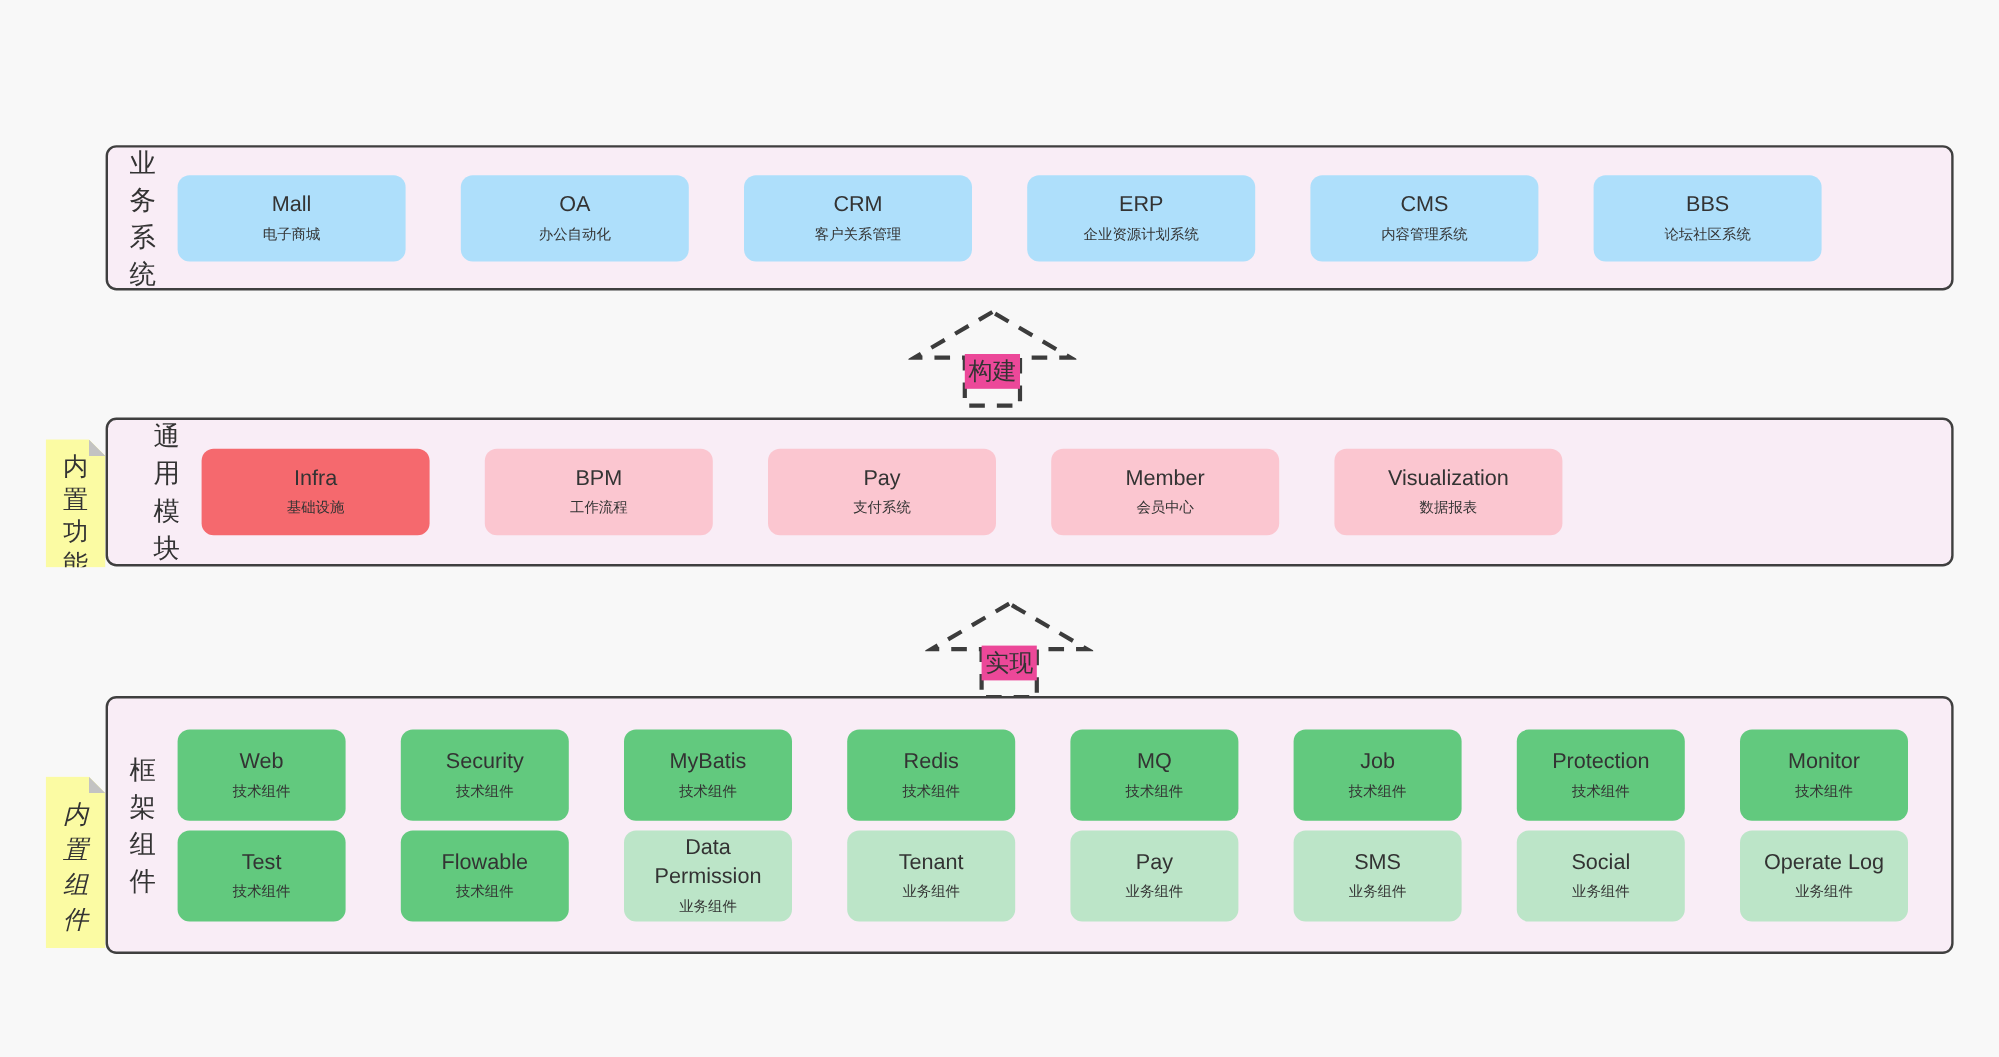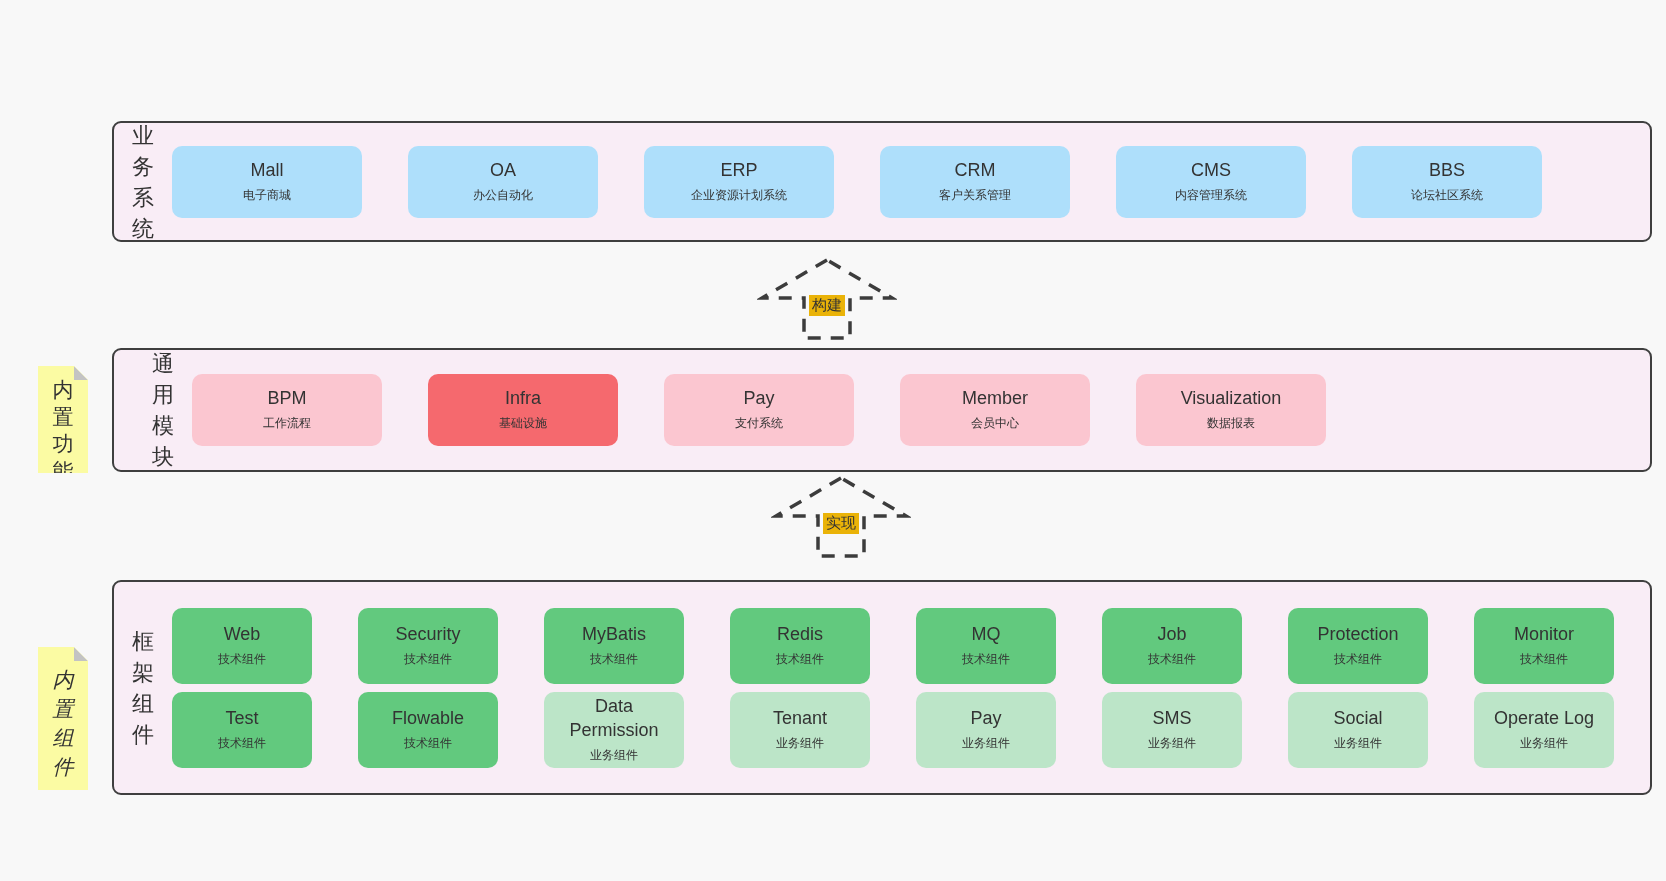--- a/index.html
+++ b/index.html
@@ -12,21 +12,20 @@
     overflow:hidden;
   }
   
   .band{
     position:absolute;left:88px;width:1540px;
     background:#f9edf6;
     border:2px solid #3f3f3f;
     border-radius:9px;
     box-sizing:border-box;
     display:flex;
-    margin-left:24px;
   }
   #band-business{top:121px;height:121px;}
   #band-modules{top:348px;height:124px;padding-left:20px;}
   #band-components{top:580px;height:215px;}
   .band-label{
     width:58px;flex:0 0 58px;
     display:flex;align-items:center;justify-content:center;
   }
   .vtext{
     display:inline-block;
@@ -80,27 +79,27 @@
   .sticky .vtext{font-size:21px;line-height:27px;}
   #sticky-components .vtext{line-height:29px;font-style:italic;}
   .sticky-fold{
     position:absolute;top:0;right:0;width:14px;height:14px;
     background:#c3c3c3;
     clip-path:polygon(0 0,100% 100%,0 100%);
   }
   
   .arrow{position:absolute;width:140px;height:86px;}
   #arrow-build{left:757px;top:255px;}
-  #arrow-implement{left:771px;top:473px;text-align:center;}
+  #arrow-implement{left:771px;top:498px;text-align:center;}
   .arrow svg{position:absolute;left:0;top:0;}
   .arrow-label{
     position:absolute;left:50%;top:40px;
     transform:translateX(-50%);
-    background:#eab308;
-    font-size:15px;
+    background:#ec4899;
+    font-size:20px;
     padding:1px 3px;
     white-space:nowrap;
   }
 </style>
 </head>
 <body>
 
 <div class="band" id="band-business">
   <div class="band-label">
     <span class="vtext">业务系统</span>
@@ -108,26 +107,26 @@
   <div class="band-content">
     <div class="box blue w190">
       <span class="en">Mall</span>
       <span class="zh">电子商城</span>
     </div>
     <div class="box blue w190">
       <span class="en">OA</span>
       <span class="zh">办公自动化</span>
     </div>
     <div class="box blue w190">
+      <span class="en">CRM</span>
+      <span class="zh">客户关系管理</span>
+    </div>
+    <div class="box blue w190">
       <span class="en">ERP</span>
       <span class="zh">企业资源计划系统</span>
-    </div>
-    <div class="box blue w190">
-      <span class="en">CRM</span>
-      <span class="zh">客户关系管理</span>
     </div>
     <div class="box blue w190">
       <span class="en">CMS</span>
       <span class="zh">内容管理系统</span>
     </div>
     <div class="box blue w190">
       <span class="en">BBS</span>
       <span class="zh">论坛社区系统</span>
     </div>
   </div>
@@ -143,27 +142,27 @@
 <div class="sticky" id="sticky-features">
   <span class="vtext">内置功能</span>
   <span class="sticky-fold"></span>
 </div>
 
 <div class="band" id="band-modules">
   <div class="band-label">
     <span class="vtext">通用模块</span>
   </div>
   <div class="band-content">
-    <div class="box pink w190">
-      <span class="en">BPM</span>
-      <span class="zh">工作流程</span>
-    </div>
     <div class="box red w190">
       <span class="en">Infra</span>
       <span class="zh">基础设施</span>
+    </div>
+    <div class="box pink w190">
+      <span class="en">BPM</span>
+      <span class="zh">工作流程</span>
     </div>
     <div class="box pink w190">
       <span class="en">Pay</span>
       <span class="zh">支付系统</span>
     </div>
     <div class="box pink w190">
       <span class="en">Member</span>
       <span class="zh">会员中心</span>
     </div>
     <div class="box pink w190">

